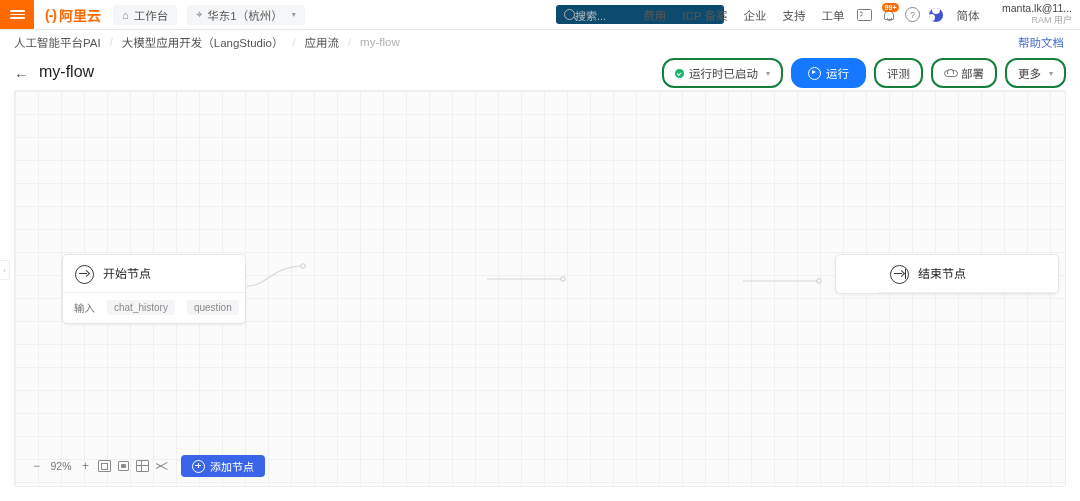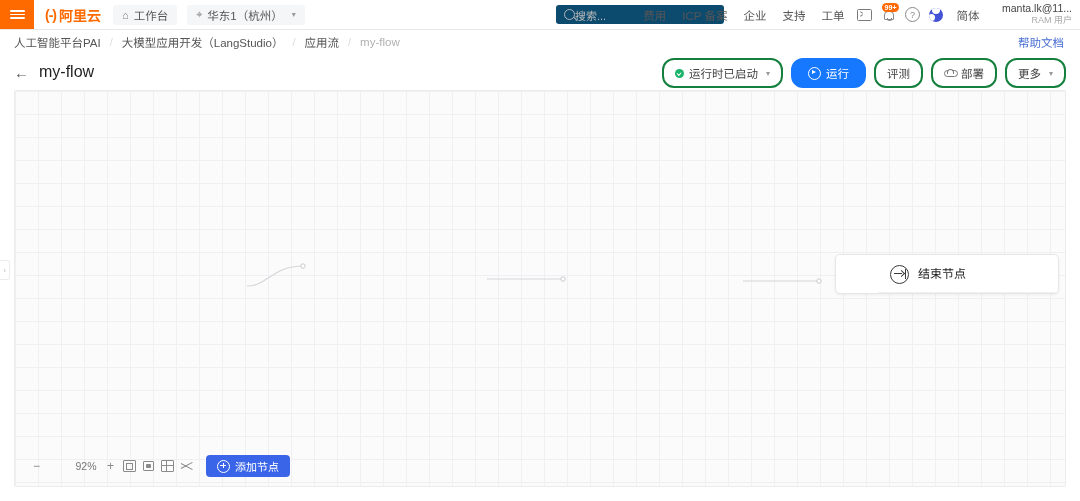--- a/index.html
+++ b/index.html
@@ -90,21 +90,21 @@
   .book{width:11px;height:13px;border:1.3px solid #6f9e62;border-radius:1.5px;position:relative;}
   .book:after{content:"";position:absolute;left:2px;top:2px;width:5px;height:1.2px;background:#6f9e62;box-shadow:0 3px 0 #6f9e62;}
   .llm{width:14px;height:14px;border:1.3px solid #5b62d6;border-radius:50%;position:relative;}
   .llm:before{content:"";position:absolute;left:5.1px;top:-1px;width:1.3px;height:7px;background:#5b62d6;}
   .llm:after{content:"";position:absolute;left:1px;top:6px;width:9.5px;height:1.3px;background:#5b62d6;box-shadow:-2px 4px 0 -0.5px #5b62d6,2px 4px 0 -0.5px #5b62d6;}
   
   .sidehandle{position:absolute;left:0;top:260px;width:9px;height:18px;background:#fff;border:1px solid #ececec;border-left:none;border-radius:0 3px 3px 0;display:flex;align-items:center;justify-content:center;font-size:8px;color:#bbb;cursor:pointer;z-index:5;}
   
   .bottombar{position:absolute;left:12px;bottom:9px;display:flex;align-items:center;gap:0;z-index:6;}
   .zbtn{width:19px;height:19px;display:flex;align-items:center;justify-content:center;color:#888;font-size:12px;cursor:pointer;}
-  .zlevel{font-size:10.5px;color:#777;min-width:30px;text-align:center;cursor:pointer;margin-left:25px;}
+  .zlevel{font-size:10.5px;color:#777;min-width:30px;text-align:center;cursor:pointer;}
   .sqic{width:19px;height:19px;display:flex;align-items:center;justify-content:center;cursor:pointer;}
   .sq{width:11px;height:10px;border:1.1px solid #8a8a8a;border-radius:1px;position:relative;}
   .sq.a:after{content:"";position:absolute;left:1.5px;top:1.5px;width:5px;height:5px;border:1.1px solid #8a8a8a;}
   .sq.b{border:none;}
   .sq.b:before{content:"";position:absolute;inset:0;border:1.1px solid #8a8a8a;border-radius:1px;}
   .sq.b:after{content:"";position:absolute;left:3.2px;top:2.7px;width:4.5px;height:4.5px;background:#8a8a8a;border-radius:1px;}
   .sq.c:after{content:"";position:absolute;left:4.4px;top:0;width:1.1px;height:10px;background:#8a8a8a;}
   .sq.c:before{content:"";position:absolute;left:0;top:4.2px;width:11px;height:1.1px;background:#8a8a8a;}
   .shuffle{width:12px;height:11px;position:relative;}
   .shuffle:before,.shuffle:after{content:"";position:absolute;left:0;width:13px;height:1.1px;background:#8a8a8a;}
@@ -226,20 +226,36 @@
 
   <svg class="edges" width="1052" height="395">
     <path d="M232,195 C252,195 258,175 288,175" fill="none" stroke="#d6d6d8" stroke-width="1.2"></path>
     <path d="M472,188 C500,188 512,188 548,188" fill="none" stroke="#d6d6d8" stroke-width="1.2"></path>
     <path d="M728,190 C760,190 772,190 804,190" fill="none" stroke="#d6d6d8" stroke-width="1.2"></path>
     <circle cx="288" cy="175" r="2.2" fill="#fff" stroke="#c9c9cc" stroke-width="1"></circle>
     <circle cx="548" cy="188" r="2.2" fill="#fff" stroke="#c9c9cc" stroke-width="1"></circle>
     <circle cx="804" cy="190" r="2.2" fill="#fff" stroke="#c9c9cc" stroke-width="1"></circle>
   </svg>
 
+  <div class="node" style="left:47px;top:163px;width:182px;">
+    <div class="hd">
+      <span class="nico">
+          <span class="circ"></span>
+        </span>
+      <span>
+        <div class="ttl">开始节点</div>
+      </span>
+    </div>
+    <div class="sep"></div>
+    <div class="io">
+      <span class="lbl">输入</span>
+      <span class="tag">chat_history</span>
+      <span class="tag">question</span>
+    </div>
+  </div>
 
 
 
   <div class="node" style="left:820px;top:163px;width:180px;padding-left:42px;">
     <div class="hd">
       <span class="nico">
         <span class="circ">
             <span class="endbar"></span>
           </span>
       </span>

